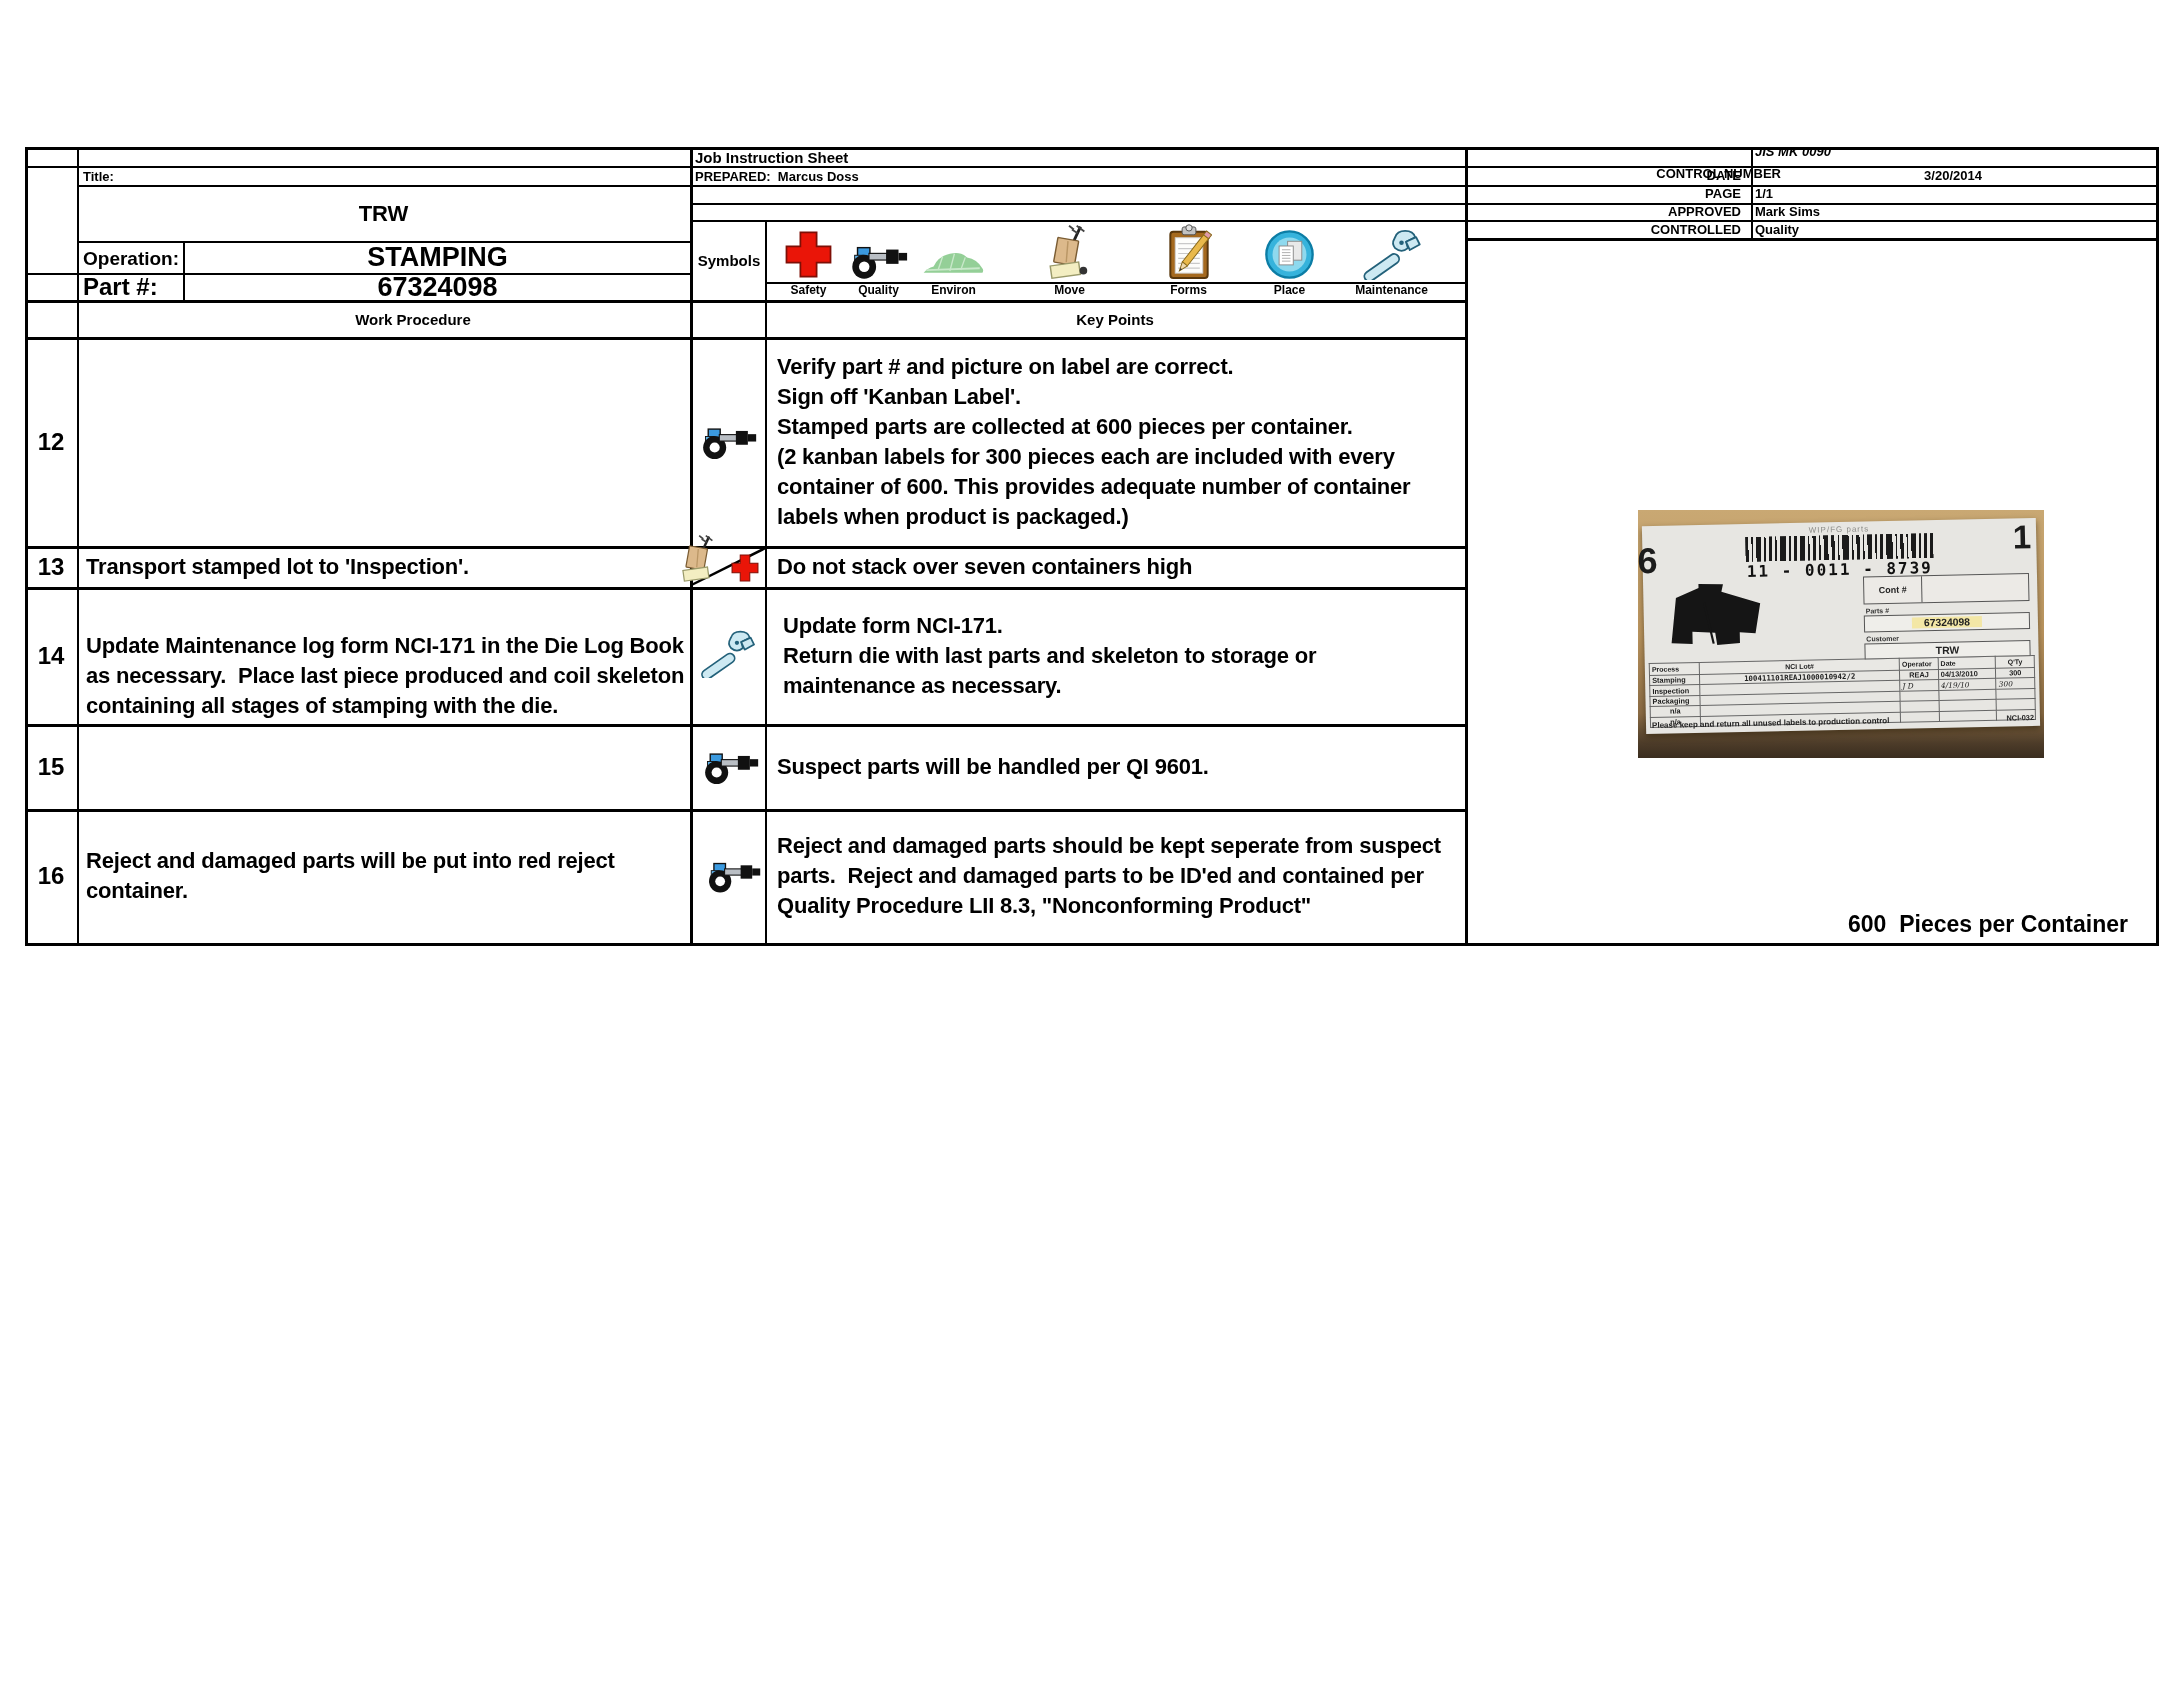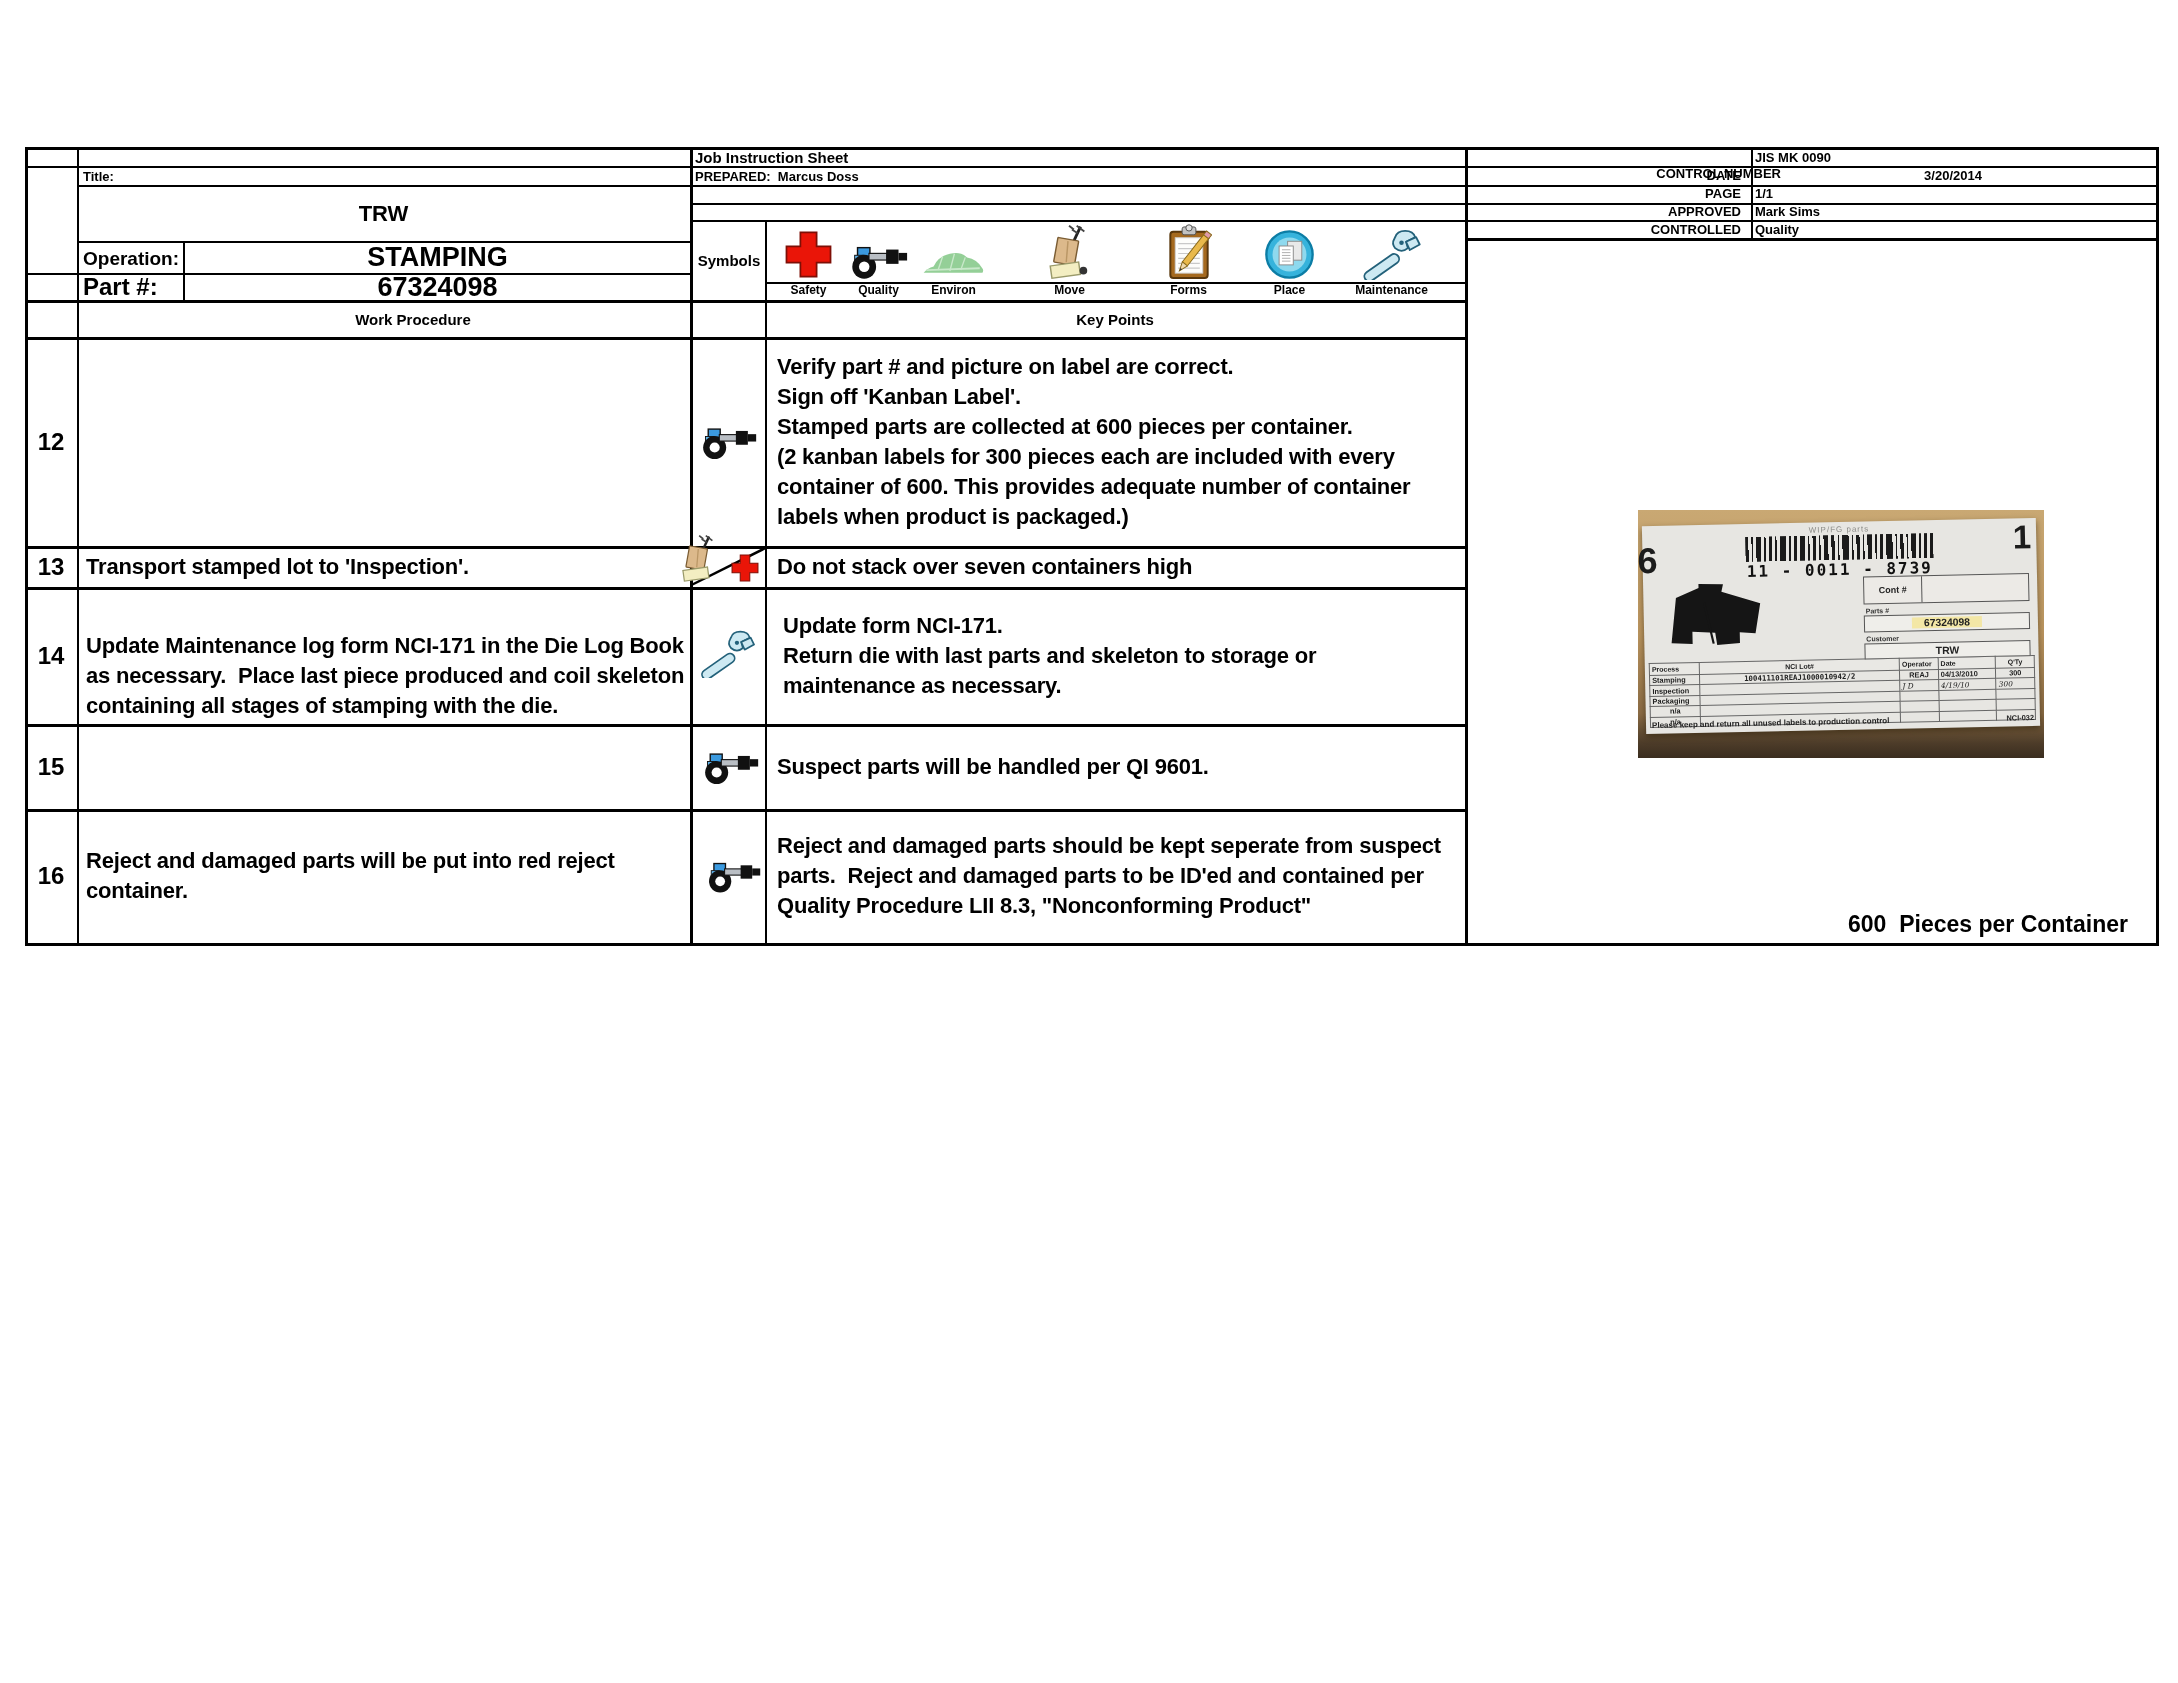--- a/index.html
+++ b/index.html
@@ -84,21 +84,21 @@
   <div class="abs" style="left:83px;top:168px;font-size:13px;line-height:17px;">Title:</div>
   <div class="abs ctr" style="left:77px;top:187px;width:613px;height:53px;font-size:22px;">TRW</div>
 
   <div class="abs flexc" style="left:83px;top:243px;width:99px;height:31px;font-size:19px;">Operation:</div>
   <div class="abs ctr" style="left:185px;top:241px;width:505px;height:33px;font-size:27px;">STAMPING</div>
 
   <div class="abs flexc" style="left:83px;top:274px;width:99px;height:26px;font-size:24px;">Part #:</div>
   <div class="abs ctr" style="left:185px;top:274px;width:505px;height:26px;font-size:27px;">67324098</div>
 
   <div class="abs mlabel" style="top:165px;margin-left:40px;">CONTROL NUMBER</div>
-  <div class="abs mvalue" style="top:149px;">JIS MK 0090</div>
+  <div class="abs mvalue" style="top:143px;font-style:italic;">JIS MK 0090</div>
   <div class="abs mlabel" style="top:167px;">DATE</div>
   <div class="abs mvalue" style="top:167px;text-align:center;">3/20/2014</div>
   <div class="abs mlabel" style="top:185px;">PAGE</div>
   <div class="abs mvalue" style="top:185px;">1/1</div>
   <div class="abs mlabel" style="top:203px;">APPROVED</div>
   <div class="abs mvalue" style="top:203px;">Mark Sims</div>
   <div class="abs mlabel" style="top:221px;">CONTROLLED</div>
   <div class="abs mvalue" style="top:221px;">Quality</div>
 
   <div class="abs ctr hdr15" style="left:693px;top:220px;width:72px;height:80px;">Symbols</div>

